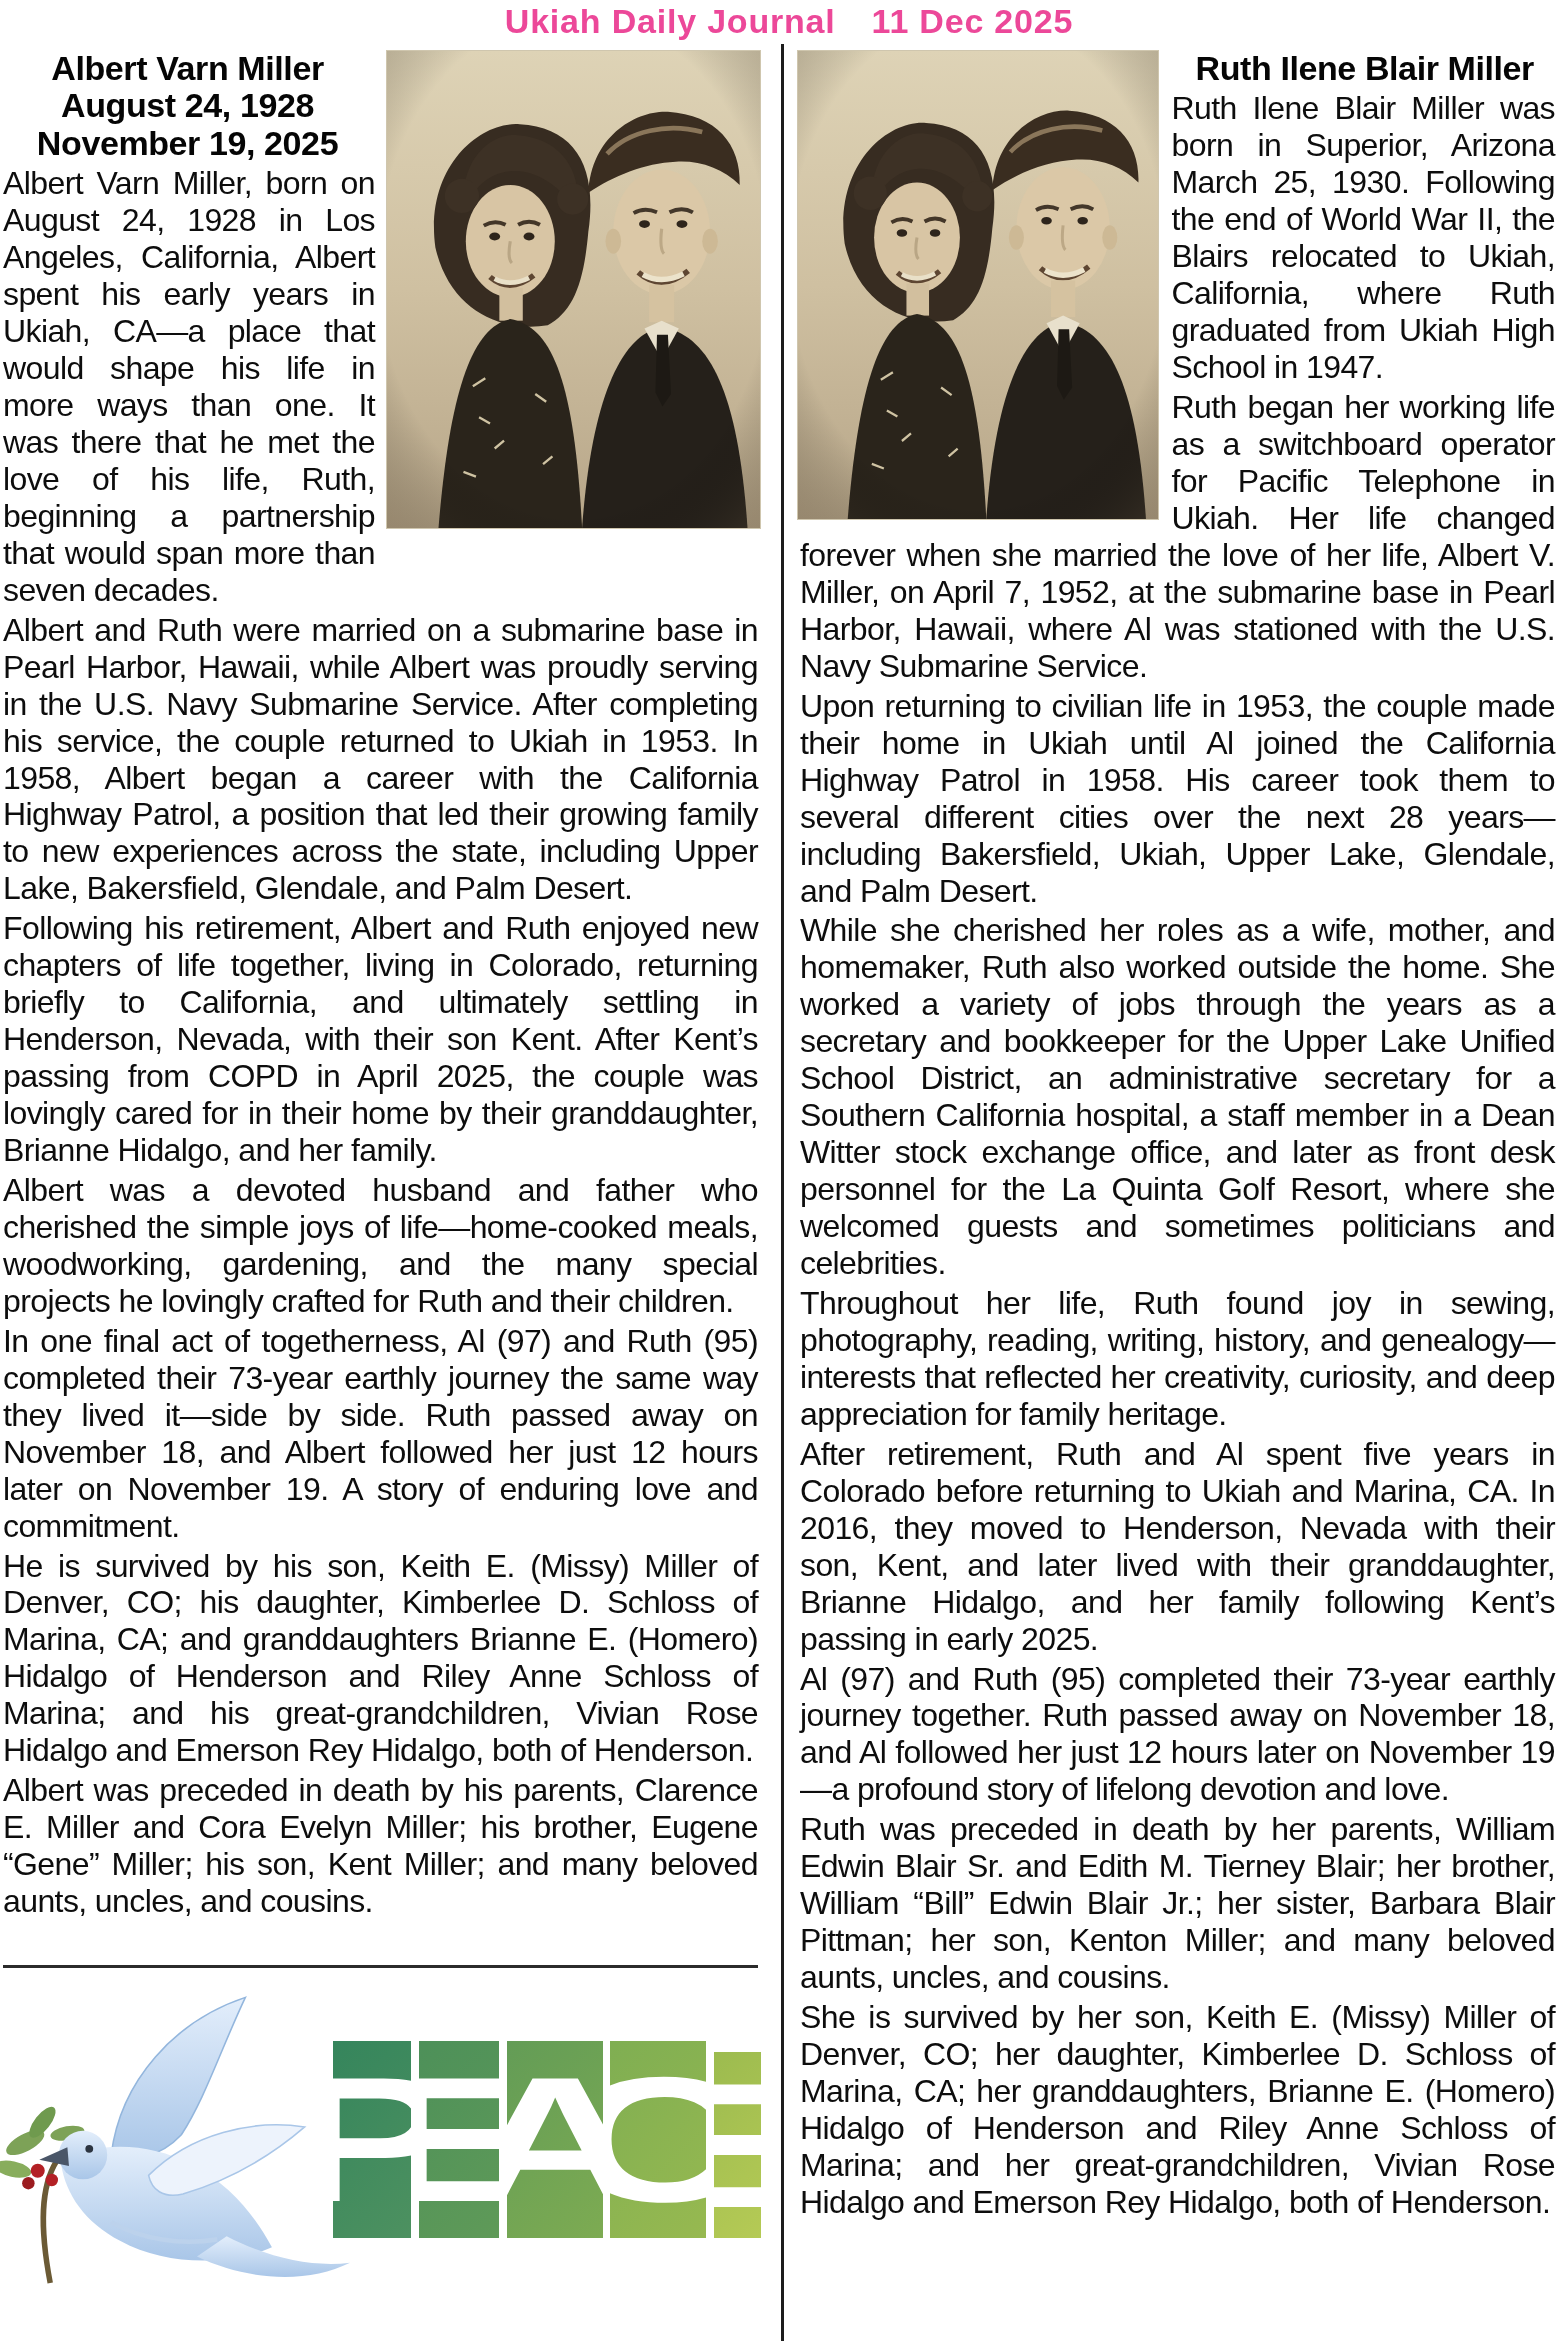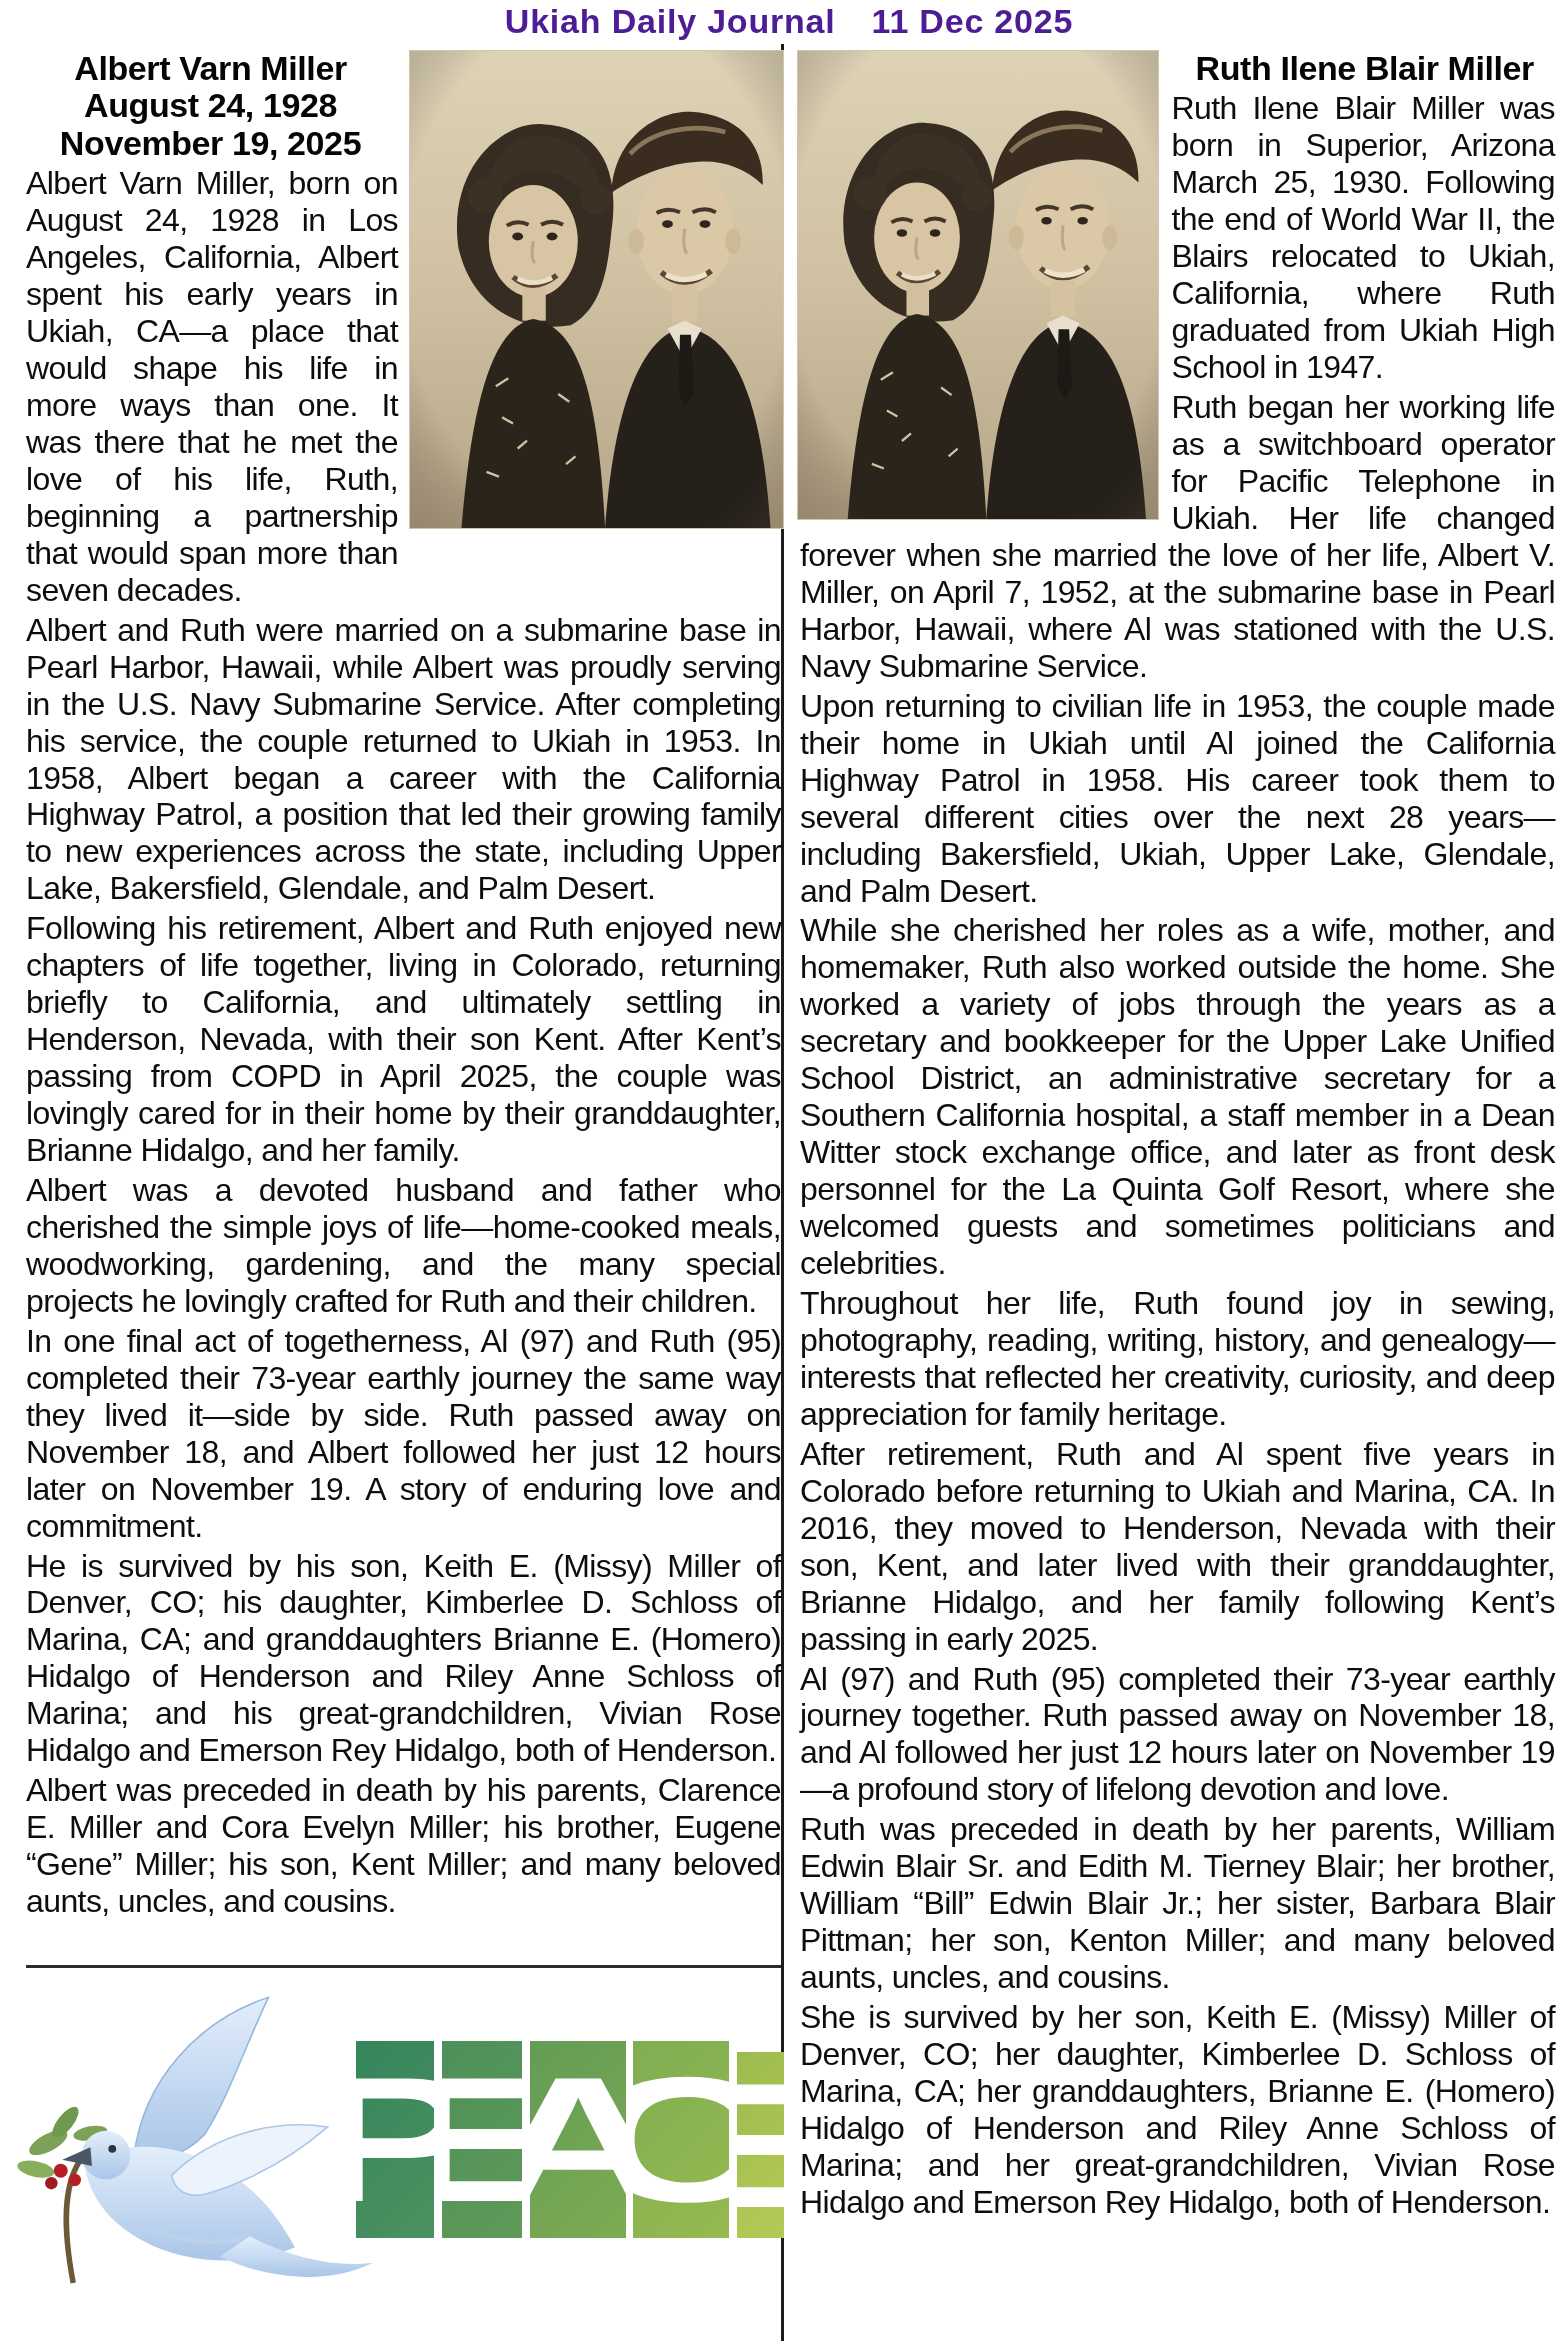--- a/index.html
+++ b/index.html
@@ -2,28 +2,28 @@
 <html style="font-size:12.5px"><head>
 <meta charset="utf-8">
 <style>
   html,body{margin:0;padding:0;}
   body{
     width:1566px;height:2342px;position:relative;background:#ffffff;
     font-family:"Liberation Sans",sans-serif;color:#0d0d0d;overflow:hidden;
   }
   .masthead{
     position:absolute;top:1.6px;left:0;right:0;text-align:center;
-    font-weight:bold;font-size:34px;letter-spacing:0.8px;color:#4c1d95;margin-left:12px;
+    font-weight:bold;font-size:34px;letter-spacing:0.8px;color:#ec4899;margin-left:12px;
   }
   .masthead .gap{display:inline-block;width:36px;}
   .divider{
     position:absolute;left:781px;top:44px;width:3.1px;height:2298px;background:#1c1c1c;
   }
   .col{position:absolute;top:47px;width:761px;}
-  .col-left{left:23px;}
+  .col-left{left:0;}
   .col-right{left:797px;}
   .photo{
     width:373px;height:477px;border:0.8px solid #cfc6ae;background:#cbbc9e;
   }
   .photo-right{float:right;margin:3.1px 0 7.8px 11px;}
   .photo-left{float:left;margin:3.1px 12.5px 7.8px 0;width:360px;height:468px;}
   .obit-header{
     text-align:center;font-weight:bold;font-size:34px;line-height:1.10;
     letter-spacing:-0.4px;padding-top:3.1px;color:#050505;
   }

